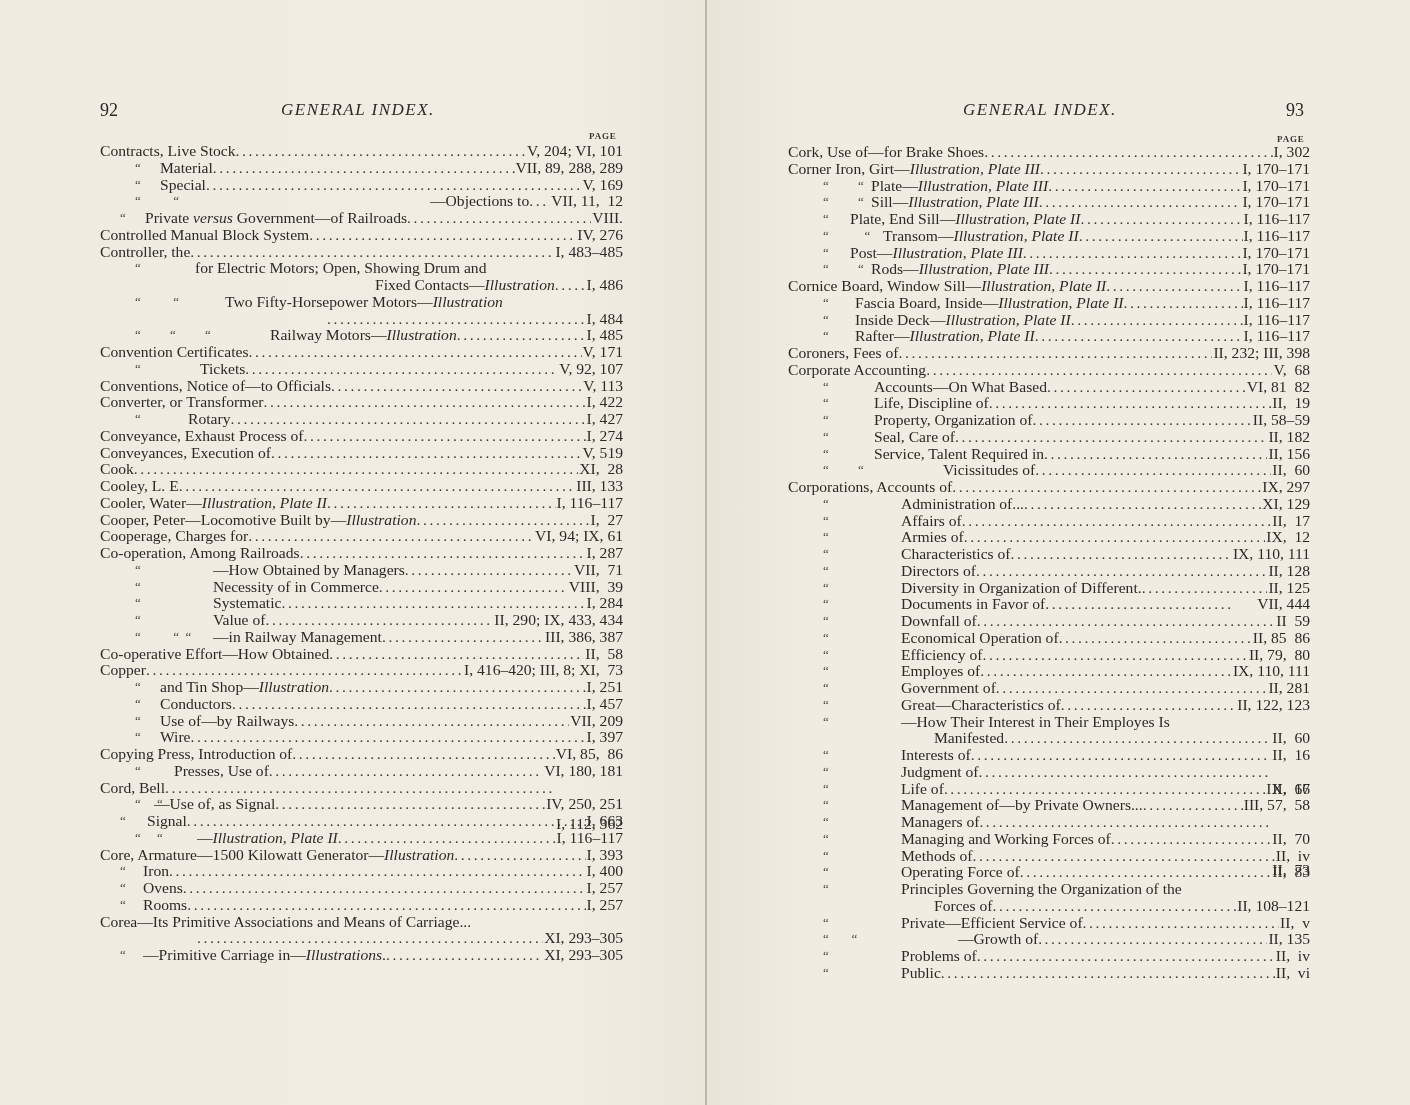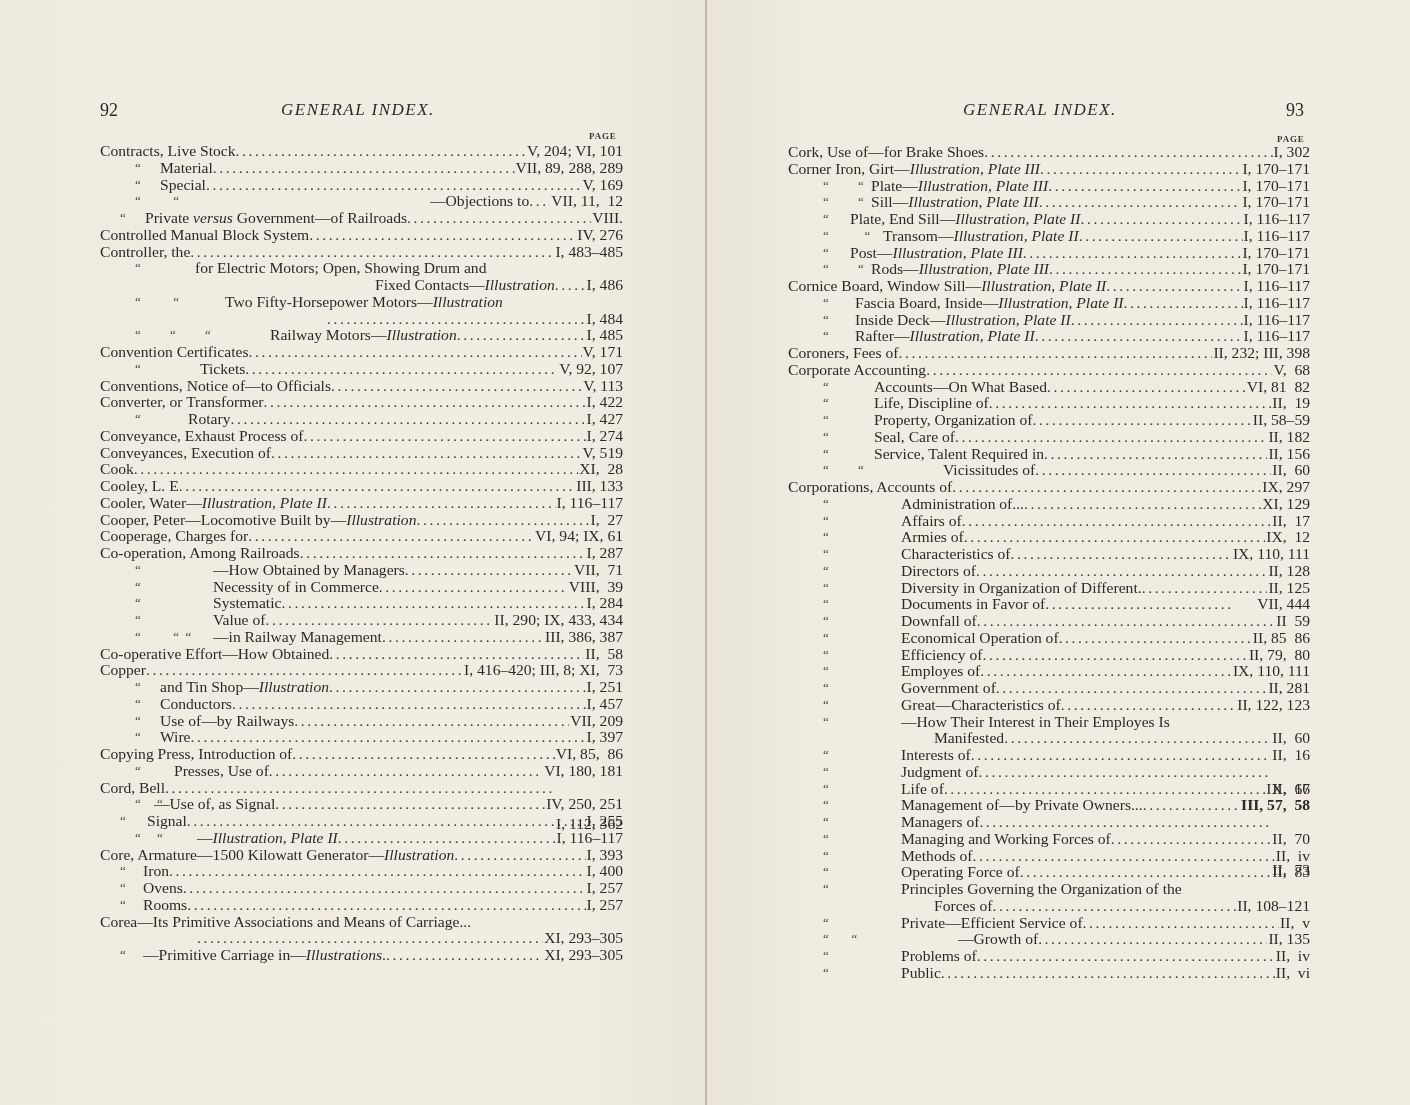--- a/index.html
+++ b/index.html
@@ -406,21 +406,21 @@
         <span class="ref" style="white-space: pre;">IV, 250, 251</span>
       </div>
       <div class="row">
         <span style="flex: 0 0 47px; position: relative;">
           <span class="ditto" style="position: absolute; left: 20px; white-space: pre;">“</span>
         </span>
         <span class="txt">
           <span class="t">Signal</span>
           <span class="dots">........................................................................................................................</span>
         </span>
-        <span class="ref" style="white-space: pre;">I, 255</span>
+        <span class="ref" style="white-space: pre;">I, 663</span>
       </div>
       <div class="row">
         <span style="flex: 0 0 97px; position: relative;">
           <span class="ditto" style="position: absolute; left: 35px; white-space: pre;">“     “</span>
         </span>
         <span class="txt">
           <span class="t">—<span class="it">Illustration, Plate II</span></span>
           <span class="dots">........................................................................................................................</span>
         </span>
         <span class="ref" style="white-space: pre;">I, 116–117</span>
@@ -874,21 +874,21 @@
         <span class="ref" style="white-space: pre;">IX,  16</span>
       </div>
       <div class="row">
         <span style="flex: 0 0 113px; position: relative;">
           <span class="ditto" style="position: absolute; left: 35px; white-space: pre;">“</span>
         </span>
         <span class="txt">
           <span class="t">Management of—by Private Owners...</span>
           <span class="dots">........................................................................................................................</span>
         </span>
-        <span class="ref" style="white-space: pre; font-weight: bold;">III, 57,  58</span>
+        <span class="ref" style="white-space: pre;">III, 57,  58</span>
       </div>
       <div class="row">
         <span style="flex: 0 0 113px; position: relative;">
           <span class="ditto" style="position: absolute; left: 35px; white-space: pre;">“</span>
         </span>
         <span class="txt">
           <span class="t">Managers of</span>
           <span class="dots">........................................................................................................................</span>
         </span>
         <span class="ref" style="white-space: pre; margin-top: 48px;">II,  73</span>

